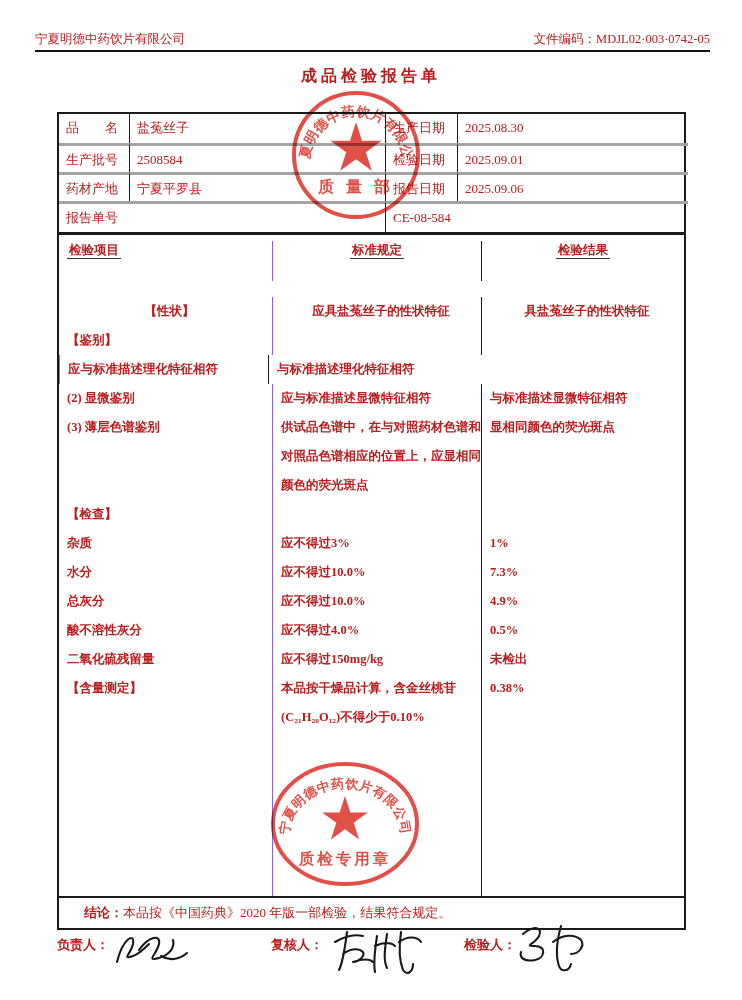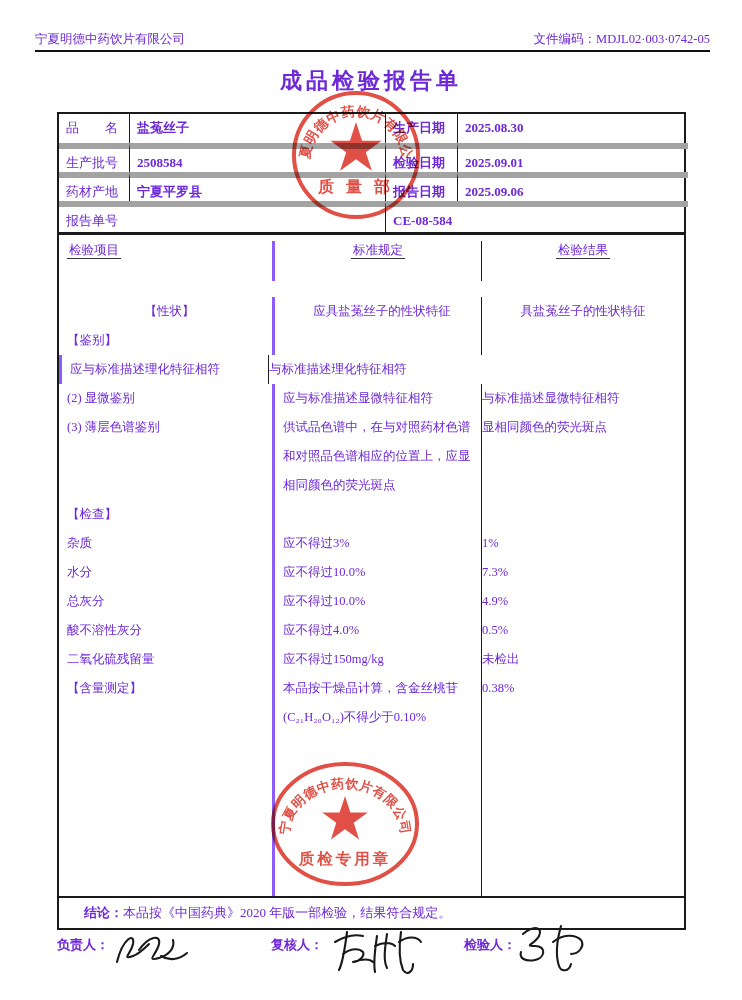--- a/index.html
+++ b/index.html
@@ -1,45 +1,45 @@
 <!DOCTYPE html>
 <html><head>
 <meta charset="utf-8">
 <style>
   * { margin:0; padding:0; box-sizing:border-box; }
   html,body { background:#888; }
   .page {
     position:relative; width:742px; height:1000px; margin:0 auto;
     background:#ffffff; overflow:hidden;
     font-family:"Liberation Serif","DejaVu Serif",serif;
-    color:#6d28d9;
+    color:#b91c1c;
   }
   
   .doc-header { position:absolute; left:35px; right:32px; top:26px; height:22px;
     display:flex; justify-content:space-between; align-items:flex-end; font-size:12.5px; }
   .header-rule { position:absolute; left:35px; right:32px; top:50px; border-top:2px solid #111; }
   .doc-title { position:absolute; left:0; right:0; top:66px; text-align:center;
-    font-size:22px; font-weight:bold; letter-spacing:4px; }
+    font-size:16px; font-weight:bold; letter-spacing:4px; }
 
   
   .info-table { position:absolute; left:57px; top:112px; width:629px;
     display:grid; grid-template-columns:70px 256px 72px 231px;
     grid-template-rows:29px 29px 29px 31px;
     border:2px solid #1a1a1a; font-size:13px; }
   .info-table .cell { line-height:27px; padding-left:7px; white-space:nowrap; overflow:hidden; }
-  .info-table .bt { border-top:6px solid #a3a3a3; }
-  .info-table .bl { border-left:1px solid #1a1a1a;font-weight:bold; }
+  .info-table .bt { border-top:3px solid #a3a3a3; }
+  .info-table .bl { border-left:1px solid #1a1a1a; }
 
   
   .main-table { position:absolute; left:57px; top:233px; width:629px; height:665px;
-    border:2px solid #1a1a1a; display:flex; flex-direction:column; font-size:12.5px; }
+    border:2px solid #1a1a1a; display:flex; flex-direction:column; font-size:12.5px;font-weight:bold; }
   .t-row { display:flex; flex:0 0 auto; }
   .t-row .c1 { width:213px; padding-left:8px; }
-  .t-row .c2 { width:209px; padding-left:8px; border-left:3px solid #8b5cf6; }
-  .t-row .c3 { flex:1; border-left:1px solid #1a1a1a; }
+  .t-row .c2 { width:209px; padding-left:8px; border-left:1px solid #8b5cf6; }
+  .t-row .c3 { flex:1; padding-left:8px; border-left:1px solid #1a1a1a; }
   .t-head { height:46px; padding-top:6px; }
   .t-head .c1,.t-head .c2,.t-head .c3 { line-height:18px; }
   .t-head .c2,.t-head .c3 { text-align:center; padding-left:0; }
   .t-head .hd { border-bottom:1px solid #333; padding:0 2px 1px 2px; }
   .t-body-row { min-height:29px; }
   .t-body-row > div { line-height:29px; }
   .t-body-row .c2, .t-body-row .c3 { white-space:normal; }
   .first-body { margin-top:16px;text-align:center; }
   .t-spacer { flex:1 1 auto; }
   .t-spacer > div { height:100%; }

